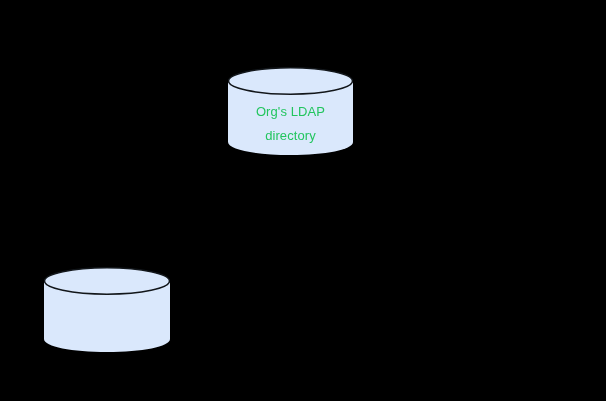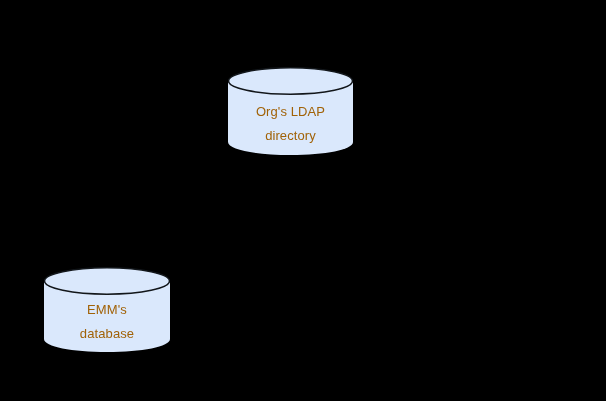--- a/index.html
+++ b/index.html
@@ -24,21 +24,21 @@
     position: absolute;
     inset: 0;
     width: 100%;
     height: 100%;
   }
   .db-label {
     position: absolute;
     left: 0;
     width: 100%;
     text-align: center;
-    color: #a16207;
+    color: #22c55e;
     font-size: 13px;
     line-height: 24px;
     letter-spacing: 0.1px;
     white-space: pre-line;
     pointer-events: none;
   }
 </style>
 </head>
 <body>
 
@@ -51,18 +51,16 @@
     </svg>
     <div class="db-label" style="top:33px;">Org's LDAP
 directory</div>
   </div>
 
   <div class="db-node" style="left:44px; top:267px; width:126px; height:86px;">
     <svg class="db-shape" viewBox="0 0 126 86" preserveAspectRatio="none">
       <path d="M 0 14 L 0 72 C 0 79.7 28.2 85 63 85 C 97.8 85 126 79.7 126 72 L 126 14 Z" fill="#dae8fc" stroke="none"></path>
       <ellipse cx="63" cy="14" rx="62.5" ry="13.2" fill="#dae8fc" stroke="#12161a" stroke-width="1.6"></ellipse>
     </svg>
-    <div class="db-label" style="top:31px;">EMM's
-database</div>
   </div>
 
 
 </div>
 
 </body></html>

